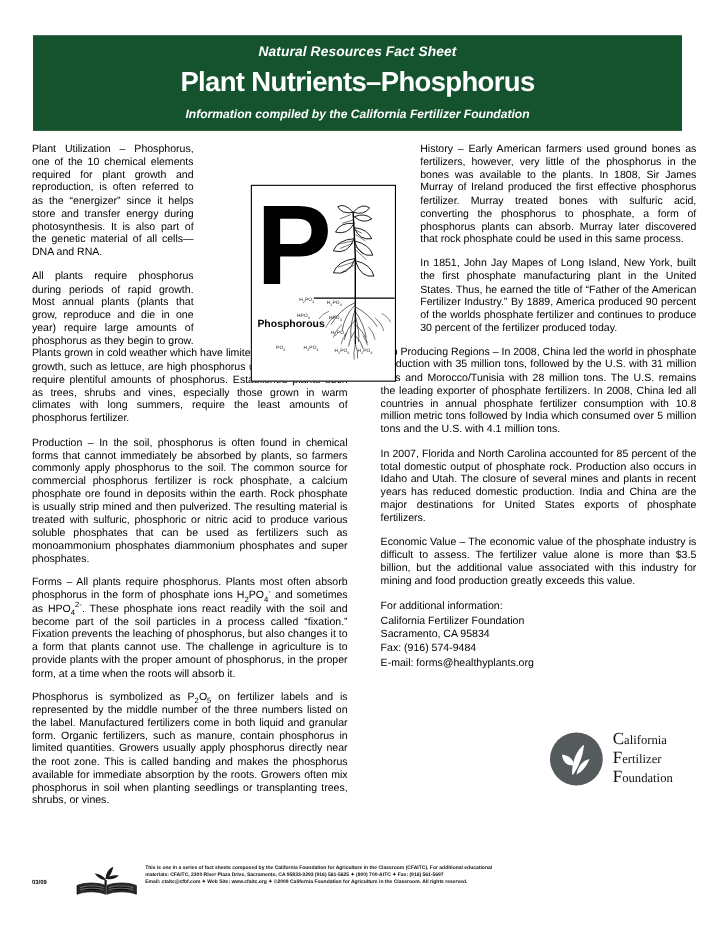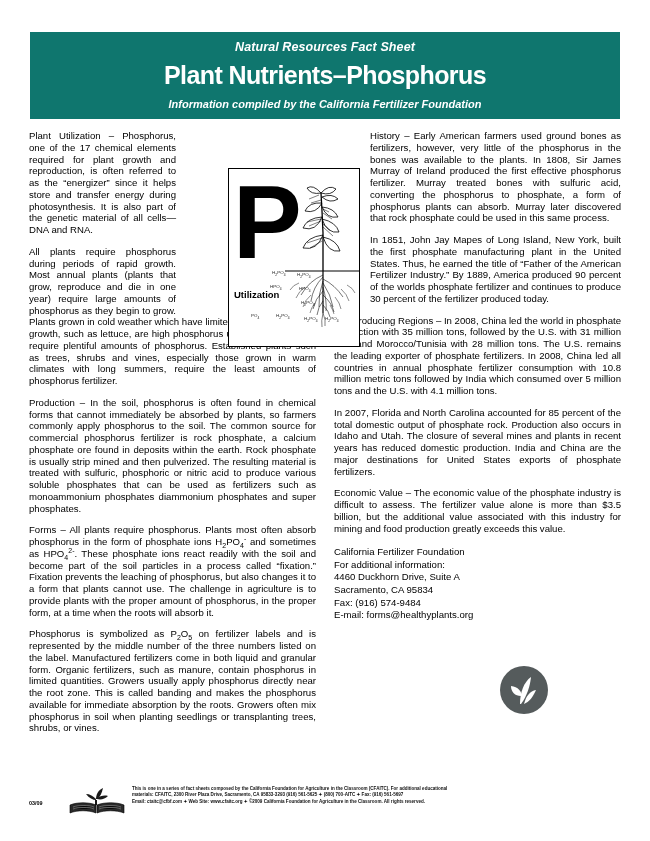--- a/index.html
+++ b/index.html
@@ -23,21 +23,21 @@
     padding: 0;
   }
 
   
   .banner {
     position: absolute;
     left: 30px;
     top: 32px;
     width: 590px;
     height: 87px;
-    background: #0f766e;
+    background: #14532d;
     color: #ffffff;
     text-align: center;
     box-sizing: border-box;
     padding-top: 4px;
   }
   .banner-kicker {
     font-style: italic;
     font-weight: bold;
     font-size: 12.5px;
     letter-spacing: 0.1px;
@@ -60,21 +60,21 @@
   
   .col {
     position: absolute;
     top: 130px;
     width: 287px;
     font-size: 9.6px;
     line-height: 11.75px;
     text-align: justify;
   }
   .col-left  { left: 29px; }
-  .col-right { left: 334px; }
+  .col-right { left: 346px; }
 
   .col p {
     margin: 0 0 10px 0;
   }
   .col p:last-child { margin-bottom: 0; }
 
   sub, sup {
     font-size: 7px;
     line-height: 0;
   }
@@ -219,21 +219,21 @@
 <div class="page">
 
   <div class="banner">
     <div class="banner-kicker">Natural Resources Fact Sheet</div>
     <div class="banner-title">Plant Nutrients–Phosphorus</div>
     <div class="banner-sub">Information compiled by the California Fertilizer Foundation</div>
   </div>
 
   <div class="figure">
     <div class="fig-P">P</div>
-    <div class="fig-caption">Utilization</div>
+    <div class="fig-caption">Phosphorous</div>
 
     <svg class="fig-svg" width="74" height="175" viewBox="0 0 74 175">
       <g stroke="#000" fill="none" stroke-width="0.8">
 
         <line x1="0" y1="98" x2="74" y2="98" stroke-width="1.2"></line>
 
         <path d="M38 98 L38 60 L37 38 L36 20" stroke-width="1.3"></path>
 
         <path d="M36 20 q-8 -9 -14 -5 q4 7 14 5 z"></path>
         <path d="M36 20 q8 -9 15 -4 q-5 7 -15 4 z"></path>
@@ -270,53 +270,57 @@
     <div class="ion-label" style="left:43px; top:101px;">H<sub>2</sub>PO<sub>4</sub></div>
     <div class="ion-label" style="left:41px; top:115px;">HPO<sub>4</sub></div>
     <div class="ion-label" style="left:47px; top:144px;">H<sub>2</sub>PO<sub>4</sub></div>
     <div class="ion-label" style="left:75px; top:147px;">H<sub>2</sub>PO<sub>4</sub></div>
     <div class="ion-label" style="left:96px; top:147px;">H<sub>2</sub>PO<sub>4</sub></div>
     <div class="ion-label" style="left:22px; top:144px;">PO<sub>4</sub></div>
   </div>
 
   <div class="col col-left">
     <div class="float-fig-right"></div>
-    <p>Plant Utilization – Phosphorus, one of the 17 chemical elements required for plant growth and reproduction, is often referred to as the “energizer” since it helps store and transfer energy during photosynthesis. It is also part of the genetic material of all cells—DNA and RNA.</p>
+    <p>Plant Utilization – Phosphorus, one of the 10 chemical elements required for plant growth and reproduction, is often referred to as the “energizer” since it helps store and transfer energy during photosynthesis. It is also part of the genetic material of all cells—DNA and RNA.</p>
     <p>All plants require phosphorus during periods of rapid growth. Most annual plants (plants that grow, reproduce and die in one year) require large amounts of phosphorus as they begin to grow. Plants grown in cold weather which have limited roots and rapid top growth, such as lettuce, are high phosphorus users. Legumes also require plentiful amounts of phosphorus. Established plants such as trees, shrubs and vines, especially those grown in warm climates with long summers, require the least amounts of phosphorus fertilizer.</p>
     <p>Production – In the soil, phosphorus is often found in chemical forms that cannot immediately be absorbed by plants, so farmers commonly apply phosphorus to the soil. The common source for commercial phosphorus fertilizer is rock phosphate, a calcium phosphate ore found in deposits within the earth. Rock phosphate is usually strip mined and then pulverized. The resulting material is treated with sulfuric, phosphoric or nitric acid to produce various soluble phosphates that can be used as fertilizers such as monoammonium phosphates diammonium phosphates and super phosphates.</p>
     <p><span>Forms – All plants require phosphorus. Plants most often absorb phosphorus in the form of phosphate ions H</span><sub>2</sub><span>PO</span><sub>4</sub><sup>-</sup><span> and sometimes as HPO</span><sub>4</sub><sup>2-</sup><span>. These phosphate ions react readily with the soil and become part of the soil particles in a process called “fixation.” Fixation prevents the leaching of phosphorus, but also changes it to a form that plants cannot use. The challenge in agriculture is to provide plants with the proper amount of phosphorus, in the proper form, at a time when the roots will absorb it.</span></p>
     <p><span>Phosphorus is symbolized as P</span><sub>2</sub><span>O</span><sub>5</sub><span> on fertilizer labels and is represented by the middle number of the three numbers listed on the label. Manufactured fertilizers come in both liquid and granular form. Organic fertilizers, such as manure, contain phosphorus in limited quantities. Growers usually apply phosphorus directly near the root zone. This is called banding and makes the phosphorus available for immediate absorption by the roots. Growers often mix phosphorus in soil when planting seedlings or transplanting trees, shrubs, or vines.</span></p>
   </div>
 
   <div class="col col-right">
     <div class="float-fig-left"></div>
     <p>History – Early American farmers used ground bones as fertilizers, however, very little of the phosphorus in the bones was available to the plants. In 1808, Sir James Murray of Ireland produced the first effective phosphorus fertilizer. Murray treated bones with sulfuric acid, converting the phosphorus to phosphate, a form of phosphorus plants can absorb. Murray later discovered that rock phosphate could be used in this same process.</p>
     <p>In 1851, John Jay Mapes of Long Island, New York, built the first phosphate manufacturing plant in the United States. Thus, he earned the title of “Father of the American Fertilizer Industry.” By 1889, America produced 90 percent of the worlds phosphate fertilizer and continues to produce 30 percent of the fertilizer produced today.</p>
     <p>Top Producing Regions – In 2008, China led the world in phosphate production with 35 million tons, followed by the U.S. with 31 million tons and Morocco/Tunisia with 28 million tons. The U.S. remains the leading exporter of phosphate fertilizers. In 2008, China led all countries in annual phosphate fertilizer consumption with 10.8 million metric tons followed by India which consumed over 5 million tons and the U.S. with 4.1 million tons.</p>
     <p>In 2007, Florida and North Carolina accounted for 85 percent of the total domestic output of phosphate rock. Production also occurs in Idaho and Utah. The closure of several mines and plants in recent years has reduced domestic production. India and China are the major destinations for United States exports of phosphate fertilizers.</p>
     <p>Economic Value – The economic value of the phosphate industry is difficult to assess. The fertilizer value alone is more than $3.5 billion, but the additional value associated with this industry for mining and food production greatly exceeds this value.</p>
 
     <div class="contact">
+      <div>For additional information:</div>
       <div>California Fertilizer Foundation</div>
-      <div>For additional information:</div>
-      <div>4460 Duckhorn Drive, Suite A</div>
       <div>Sacramento, CA 95834</div>
       <div>Fax: (916) 574-9484</div>
       <div>E-mail: forms@healthyplants.org</div>
     </div>
   </div>
 
   <div class="cff-logo">
     <div class="cff-mark">
       <svg width="48" height="48" viewBox="0 0 48 48">
         <circle cx="24" cy="24" r="23" fill="#555b5c"></circle>
         <path d="M20 38 C20 26, 24 16, 31 11 C30 20, 27 30, 21 38 Z" fill="#ffffff"></path>
         <path d="M21 30 C15 30, 11 26, 11 20 C18 21, 22 25, 22 31 Z" fill="#ffffff"></path>
         <path d="M24 38 C26 30, 30 25, 36 24 C33 31, 29 36, 24 38 Z" fill="#ffffff"></path>
       </svg>
+    </div>
+    <div class="cff-text">
+      <div><span class="drop">C</span><span>alifornia</span></div>
+      <div><span class="drop">F</span><span>ertilizer</span></div>
+      <div><span class="drop">F</span><span>oundation</span></div>
     </div>
   </div>
 
   <div class="footer">
     <div class="footer-date">03/09</div>
     <div class="footer-logo">
       <svg width="60" height="30" viewBox="0 0 60 30">
         <g fill="#1a1a1a">
           <path d="M29 13 C29 9, 31 4, 36 2 C35 7, 33 11, 30 13 Z"></path>
           <path d="M29 13 C26 10, 23 8, 19 8 C22 12, 26 14, 29 14 Z"></path>

